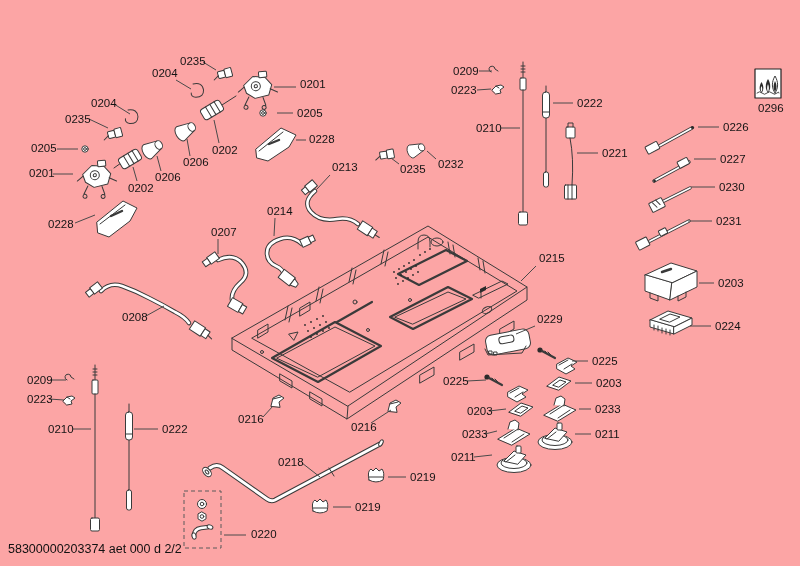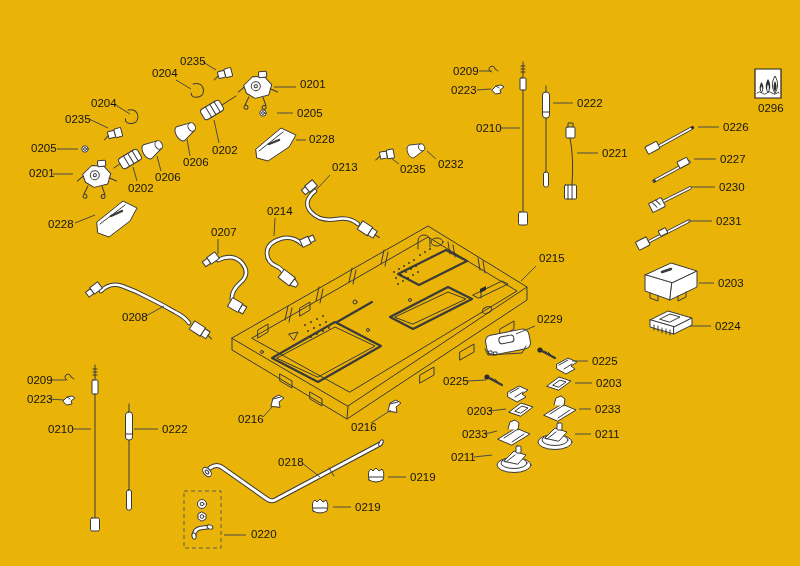--- a/index.html
+++ b/index.html
@@ -1,16 +1,16 @@
 <!DOCTYPE html>
 <html><head>
 <meta charset="utf-8">
 <style>
   html,body{margin:0;padding:0;background:#fff;}
-  .page{position:relative;width:800px;height:566px;background:#eab308;overflow:hidden;
+  .page{position:relative;width:800px;height:566px;background:#fca5a5;overflow:hidden;
         font-family:"Liberation Sans",sans-serif;}
   svg{position:absolute;left:0;top:0;}
   svg .art{fill:none;stroke:#3a3a3a;stroke-width:1;stroke-linejoin:round;stroke-linecap:round;}
   svg .w{fill:#ffffff;}
   svg .dk{fill:#2b2b2b;stroke:none;}
   svg .thick{stroke-width:2.2;}
   svg .slot{stroke-width:2.4;}
   svg .hoseO{fill:none;stroke:#3a3a3a;stroke-width:4.6;stroke-linecap:round;}
   svg .hoseI{fill:none;stroke:#ffffff;stroke-width:2.6;stroke-linecap:round;}
   svg .pipeO{fill:none;stroke:#3a3a3a;stroke-width:5;stroke-linecap:round;}
@@ -470,13 +470,14 @@
         <text x="27" y="384" class="plabel">0209</text>
         <line x1="49" y1="399" x2="64" y2="400" class="leader"></line>
         <text x="27" y="403" class="plabel">0223</text>
         <line x1="73" y1="429" x2="91" y2="429" class="leader"></line>
         <text x="48" y="433" class="plabel">0210</text>
         <line x1="134" y1="429" x2="158" y2="429" class="leader"></line>
         <text x="162" y="433" class="plabel">0222</text>
       </g>
 </svg>
 
+<div class="footer">58300000203374 aet 000 d 2/2</div>
 </div>
 
 </body></html>

